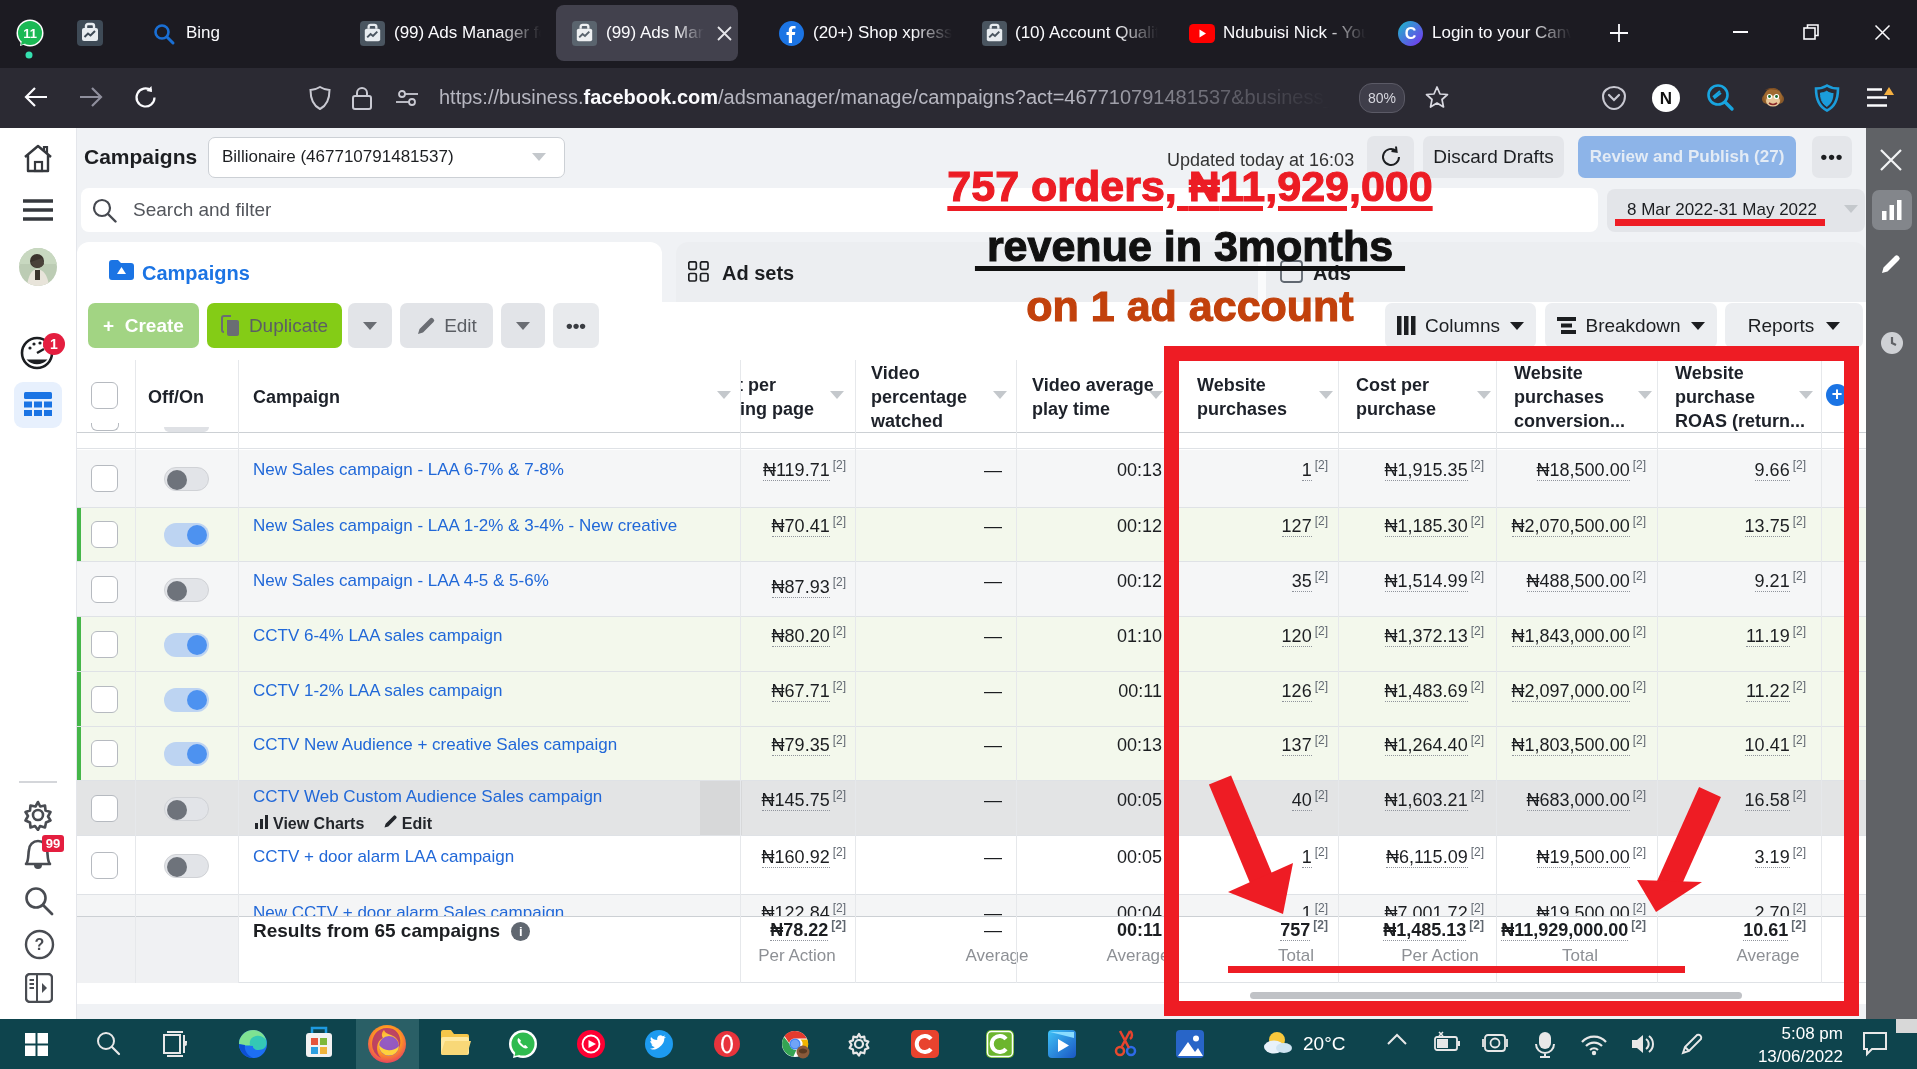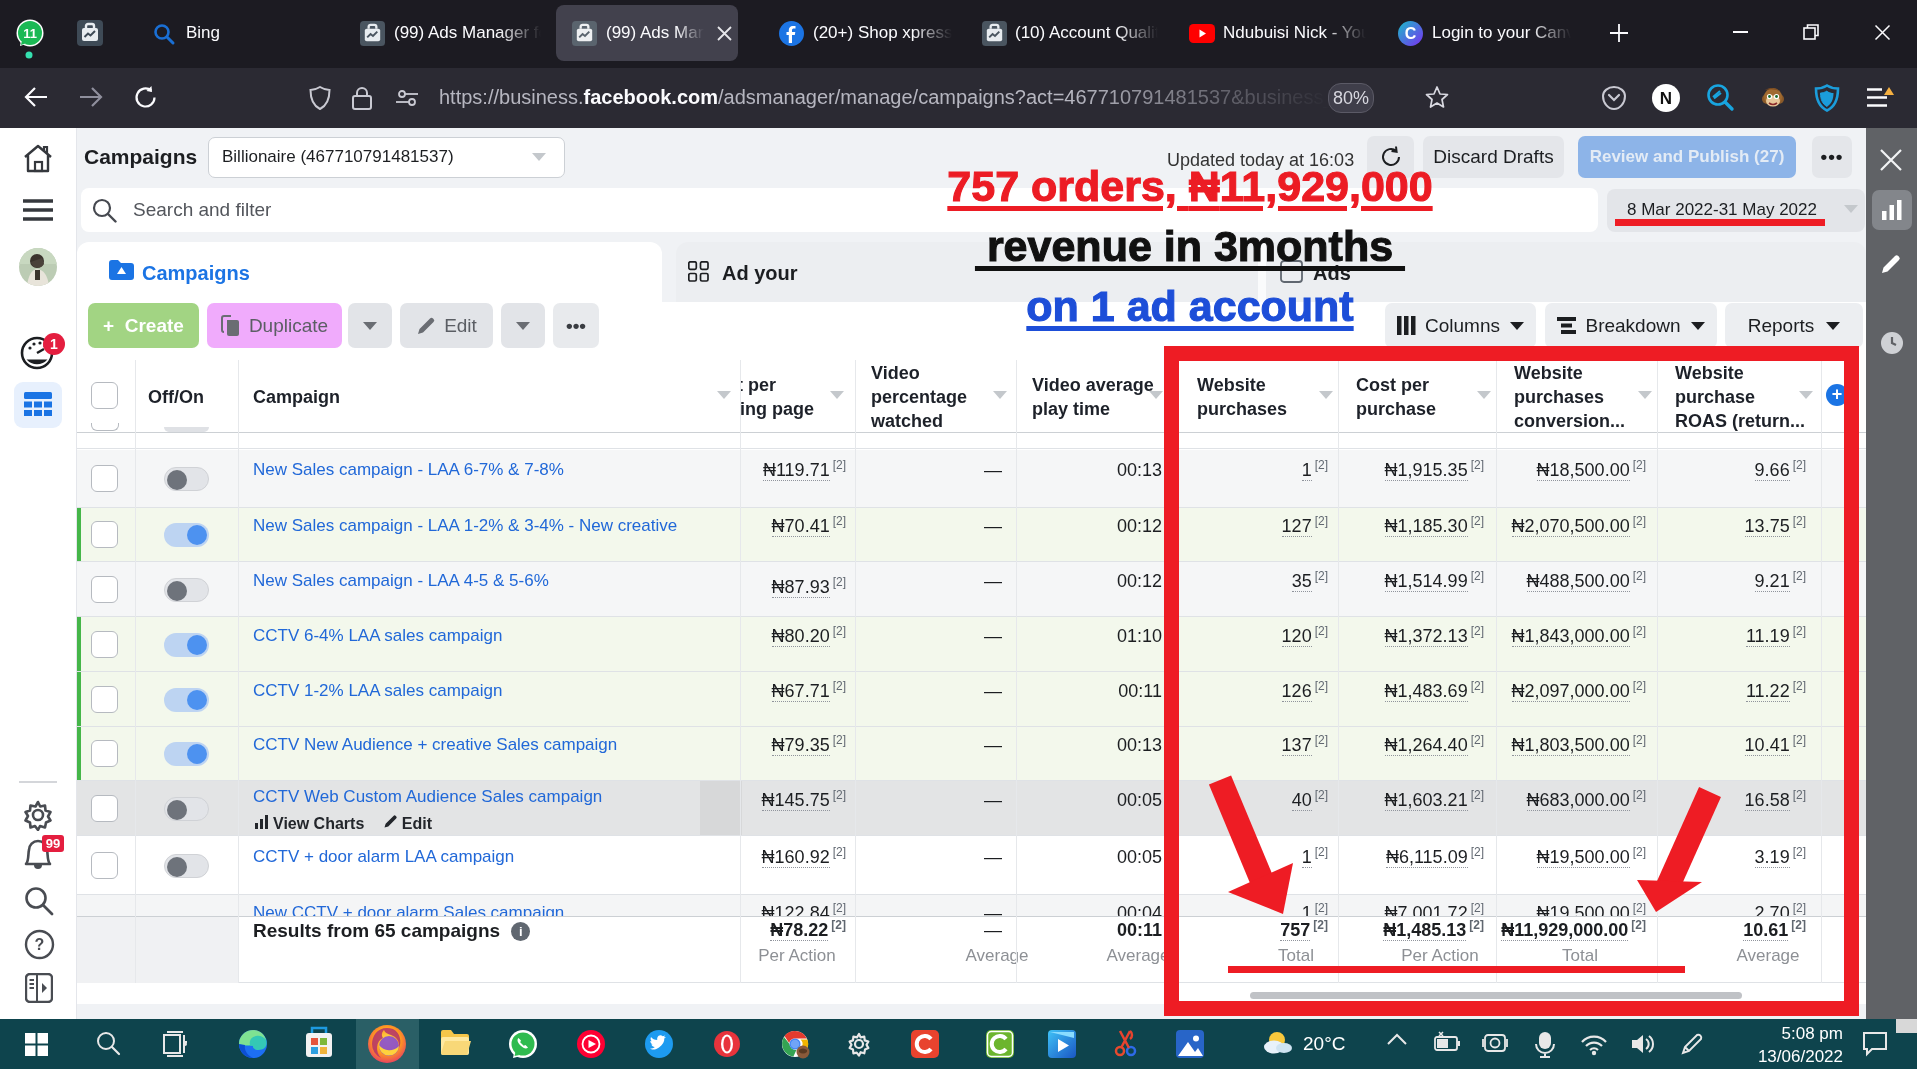--- a/index.html
+++ b/index.html
@@ -171,21 +171,21 @@
     <rect x="2" y="11" width="18" height="13" rx="2" fill="none" stroke="#c9c9d2" stroke-width="2"></rect>
     <path d="M6 11 V8 a5 5 0 0 1 10 0 v3" fill="none" stroke="#c9c9d2" stroke-width="2"></path>
   </svg>
   <svg class="abs" style="left:394px;top:22px" width="26" height="16" viewBox="0 0 26 16">
     <circle cx="8" cy="4" r="3" fill="none" stroke="#c9c9d2" stroke-width="1.8"></circle>
         <path d="M11 4 H24" stroke="#c9c9d2" stroke-width="1.8"></path>
     <circle cx="18" cy="12" r="3" fill="none" stroke="#c9c9d2" stroke-width="1.8"></circle>
         <path d="M2 12 H15" stroke="#c9c9d2" stroke-width="1.8"></path>
   </svg>
   <div class="abs fade" style="left:429px;top:18px;width:920px;font-size:20px;color:#b6b6c0;white-space:nowrap">https://business.<span style="color:#fbfbfe;font-weight:bold">facebook.com</span>/adsmanager/manage/campaigns?act=467710791481537&amp;business_i</div>
-  <div class="abs" style="left:1328px;top:15px;width:46px;height:30px;background:#3f3e4a;border:1px solid #5b5a66;border-radius:13px;color:#d7d7df;font-size:18px;display:flex;align-items:center;justify-content:center">80%</div>
+  <div class="abs" style="left:1359px;top:15px;width:46px;height:30px;background:#3f3e4a;border:1px solid #5b5a66;border-radius:13px;color:#d7d7df;font-size:14px;display:flex;align-items:center;justify-content:center">80%</div>
   <svg class="abs" style="left:1425px;top:17px" width="24" height="24" viewBox="0 0 24 24">
     <path d="M12 2 L15 9 L22.5 9.5 L17 14.5 L18.5 22 L12 18 L5.5 22 L7 14.5 L1.5 9.5 L9 9 Z" fill="none" stroke="#d8d8e0" stroke-width="1.7" stroke-linejoin="round"></path>
   </svg>
 
   <svg class="abs" style="left:1602px;top:18px" width="24" height="24" viewBox="0 0 24 24">
     <path d="M12 1 C18 1 23 5 23 10 c0 7-5 13-11 13 C6 23 1 17 1 10 C1 5 6 1 12 1 Z" fill="none" stroke="#c9c9d2" stroke-width="2"></path>
     <path d="M7 9 l5 5 l5-5" fill="none" stroke="#c9c9d2" stroke-width="2.2" stroke-linecap="round"></path>
   </svg>
   <svg class="abs" style="left:1651px;top:15px" width="30" height="30" viewBox="0 0 30 30">
     <circle cx="15" cy="15" r="14" fill="#fff"></circle>
@@ -324,30 +324,30 @@
     <path d="M0 3 a3 3 0 0 1 3-3 h6 l3 3 h10 a3 3 0 0 1 3 3 v11 a3 3 0 0 1 -3 3 H3 a3 3 0 0 1 -3-3 Z" fill="#1b74e4"></path>
     <path d="M12.5 7 L17 14 H8 Z" fill="#fff"></path>
   </svg>
   <div class="abs" style="left:142px;top:134px;font-size:20px;font-weight:bold;color:#1b74e4">Campaigns</div>
   <svg class="abs" style="left:688px;top:133px" width="21" height="21" viewBox="0 0 21 21">
     <rect x="0.8" y="0.8" width="7.5" height="7.5" rx="1.5" fill="none" stroke="#1c1e21" stroke-width="1.7"></rect>
     <rect x="12.5" y="0.8" width="7.5" height="7.5" rx="1.5" fill="none" stroke="#1c1e21" stroke-width="1.7"></rect>
     <rect x="0.8" y="12.5" width="7.5" height="7.5" rx="1.5" fill="none" stroke="#1c1e21" stroke-width="1.7"></rect>
     <rect x="12.5" y="12.5" width="7.5" height="7.5" rx="1.5" fill="none" stroke="#1c1e21" stroke-width="1.7"></rect>
   </svg>
-  <div class="abs" style="left:722px;top:134px;font-size:20px;font-weight:bold;color:#1c1e21">Ad your</div>
+  <div class="abs" style="left:722px;top:134px;font-size:20px;font-weight:bold;color:#1c1e21">Ad sets</div>
   <svg class="abs" style="left:1280px;top:132px" width="23" height="23" viewBox="0 0 23 23">
     <rect x="1" y="1" width="21" height="21" rx="3" fill="none" stroke="#606770" stroke-width="1.8"></rect>
   </svg>
   <div class="abs" style="left:1313px;top:134px;font-size:20px;font-weight:bold;color:#1c1e21">Ads</div>
 
   <div id="card"></div>
 
   <div class="hbtn" style="left:88px;top:175px;width:111px;height:45px;background:#a2d483;color:#fff;font-weight:bold">+&nbsp; Create</div>
-  <div class="hbtn" style="left:207px;top:175px;width:135px;height:45px;background:#f0abfc;color:#5b5e64">
+  <div class="hbtn" style="left:207px;top:175px;width:135px;height:45px;background:#84cc16;color:#5b5e64">
     <svg width="20" height="22" viewBox="0 0 20 22" style="margin-right:8px">
           <path d="M6 5 H16 a2 2 0 0 1 2 2 V19 a2 2 0 0 1 -2 2 H8 a2 2 0 0 1 -2-2 Z" fill="#6a6d73"></path>
           <path d="M3 17 a2 2 0 0 1 -2-2 V3 a2 2 0 0 1 2-2 h7" fill="none" stroke="#6a6d73" stroke-width="2"></path>
         </svg>
     Duplicate</div>
   <div class="hbtn" style="left:348px;top:175px;width:44px;height:45px;background:#e2e4e8">
         <div class="caret" style="position:static;border-top-color:#6a6d73"></div>
       </div>
   <div class="hbtn" style="left:400px;top:175px;width:93px;height:45px;background:#e2e4e8;color:#5b5e64">
     <svg width="20" height="20" viewBox="0 0 20 20" style="margin-right:8px">
@@ -590,21 +590,21 @@
   </svg>
   <svg class="abs" style="left:1880px;top:203px" width="24" height="24" viewBox="0 0 24 24">
     <circle cx="12" cy="12" r="11" fill="#cfd1d5"></circle>
     <path d="M12 6 V12 L16 14" stroke="#606266" stroke-width="2.2" fill="none"></path>
   </svg>
 </div>
 
 <div id="ann">
   <div class="ann" style="left:690px;top:162px;width:1000px;text-align:center;font-size:43px;color:#ec1c24;text-decoration:underline;text-decoration-thickness:5px;text-underline-offset:5px">757 orders, <span class="bigN">₦</span>11,929,000</div>
   <div class="ann" style="left:690px;top:222px;width:1000px;text-align:center;font-size:43px;color:#111;text-decoration:underline;text-decoration-thickness:5px;text-underline-offset:5px"> revenue in 3months </div>
-  <div class="ann" style="left:690px;top:282px;width:1000px;text-align:center;font-size:43px;color:#1d4ed8;text-decoration:underline;text-decoration-thickness:5px;text-underline-offset:5px">on 1 ad account</div>
+  <div class="ann" style="left:690px;top:282px;width:1000px;text-align:center;font-size:43px;color:#c2410c;text-decoration-thickness:5px;text-underline-offset:5px">on 1 ad account</div>
   <div class="abs" style="left:1164px;top:346px;width:695px;height:670px;border:15px solid #ee1c24"></div>
   <div class="abs" style="left:1615px;top:219px;width:210px;height:7px;background:#ee1c24"></div>
   <div class="abs" style="left:1228px;top:966px;width:457px;height:7px;background:#ee1c24"></div>
   <svg class="abs" style="left:1190px;top:770px" width="560" height="150" viewBox="0 0 560 150">
     <path d="M30 10 L75 118" stroke="#ee1c24" stroke-width="24" fill="none"></path>
     <path d="M38 122 L103 93 L93 144 Z" fill="#ee1c24"></path>
     <path d="M520 22 L478 116" stroke="#ee1c24" stroke-width="24" fill="none"></path>
     <path d="M512 112 L447 110 L466 142 Z" fill="#ee1c24"></path>
   </svg>
 </div>

